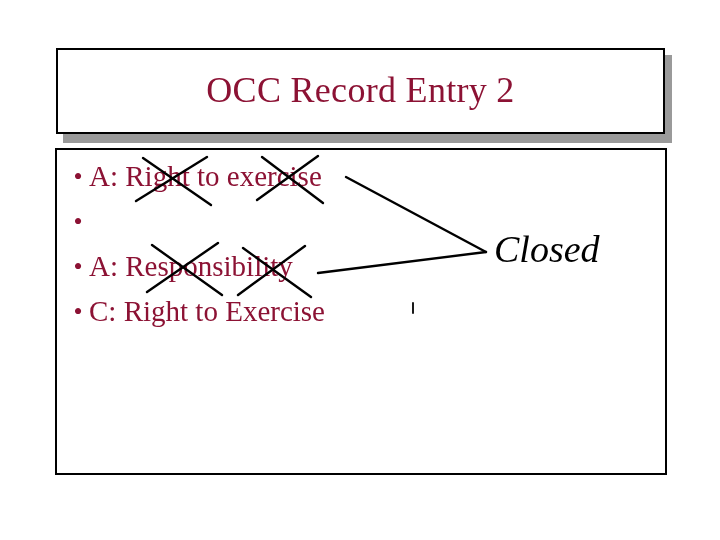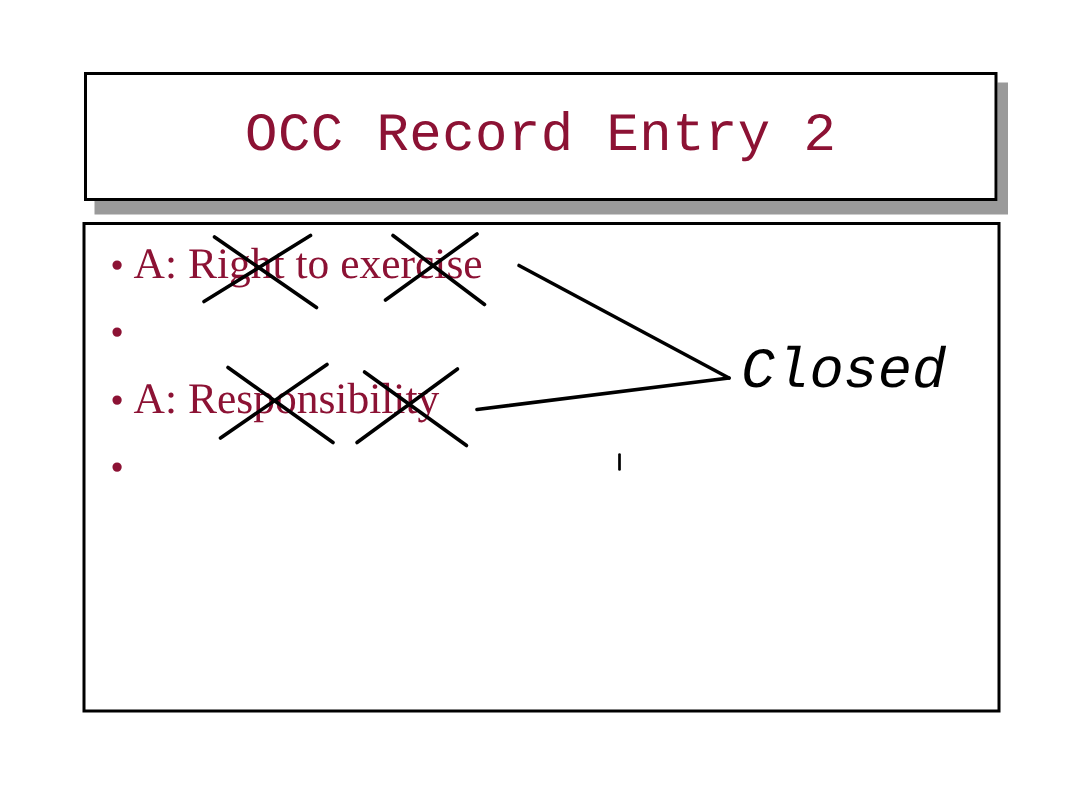--- a/index.html
+++ b/index.html
@@ -38,21 +38,21 @@
     border: 2px solid #000000;
     box-sizing: border-box;
     display: flex;
     align-items: center;
     justify-content: center;
   }
   #title-text {
     color: #8c1234;
     font-size: 36px;
     line-height: 1.1;
-    font-family: Liberation Mono, monospace;
+    font-family: Liberation Serif, serif;
     white-space: nowrap;
     letter-spacing: 0.3px;
   }
 
   
   #body-box {
     position: absolute;
     left: 55px;
     top: 148px;
     width: 612px;
@@ -107,21 +107,21 @@
 
   
   #closed-text {
     position: absolute;
     left: 494px;
     top: 230px;
     color: #000000;
     font-size: 38px;
     line-height: 1;
     font-style: italic;
-    font-family: Liberation Mono, monospace;
+    font-family: Liberation Serif, serif;
     white-space: nowrap;
   }
 </style>
 </head>
 <body>
 
 <div id="slide">
 
   <div id="title-shadow"></div>
   <div id="title-box">
@@ -141,20 +141,21 @@
         <span class="bullet-dot">•</span>
       </li>
 
       <li class="bullet-row">
         <span class="bullet-dot">•</span>
         <span class="bullet-label">A: Responsibility</span>
       </li>
 
       <li class="bullet-row">
         <span class="bullet-dot">•</span>
+        <span class="bullet-label">C: Right to Exercise</span>
       </li>
 
     </ul>
   </div>
 
   <svg id="ink-layer" viewBox="0 0 720 540">
     <g stroke="#000000" stroke-width="2.4" fill="none" stroke-linecap="round">
 
       <g>
         <line x1="136" y1="201" x2="207" y2="157"></line>

